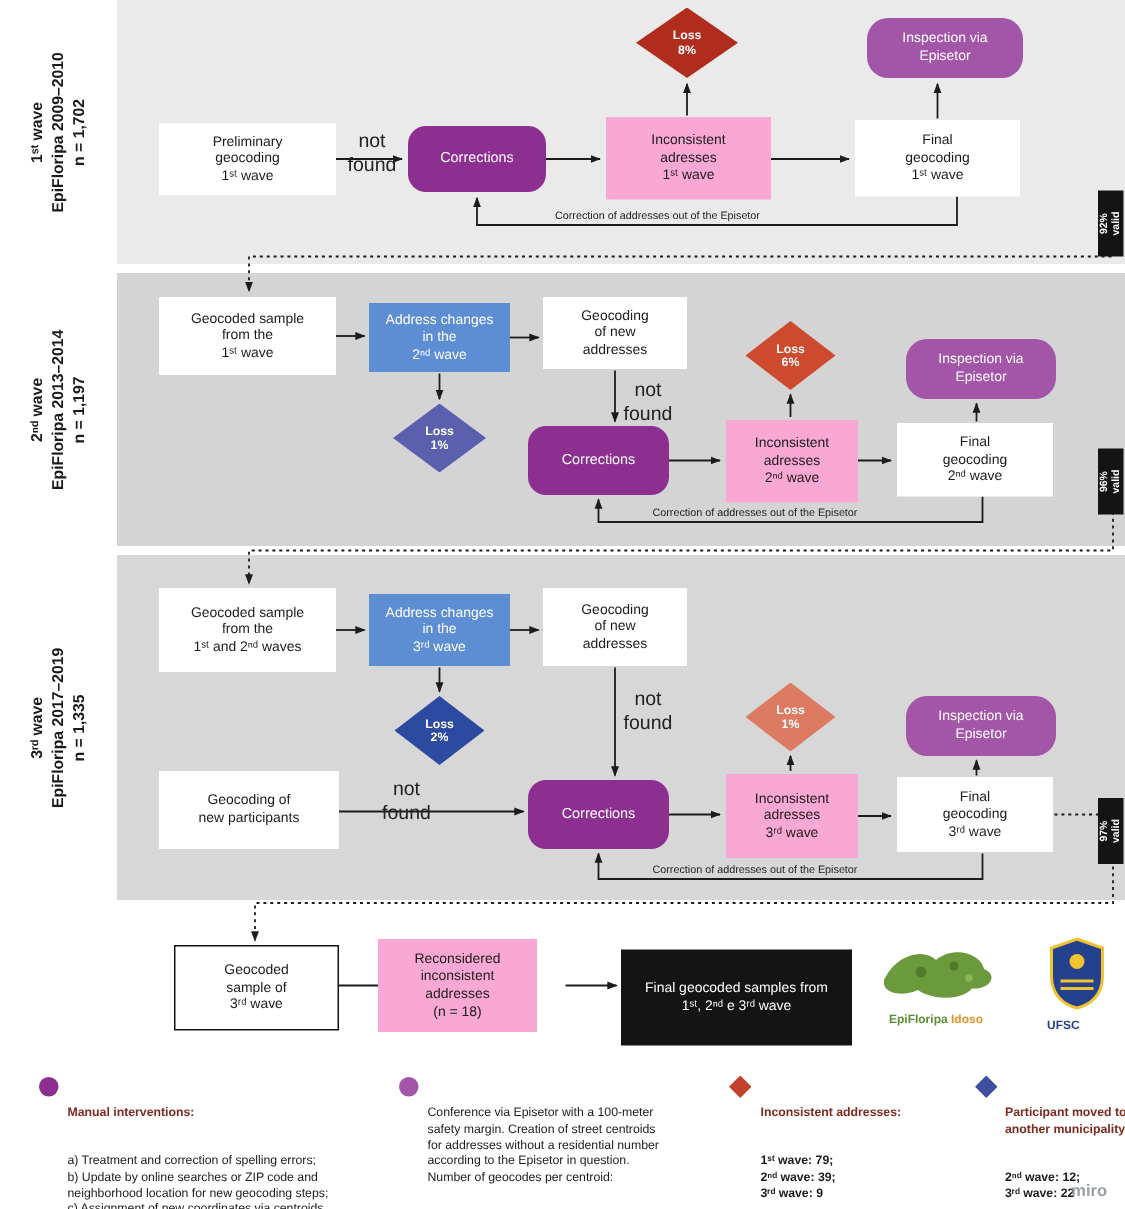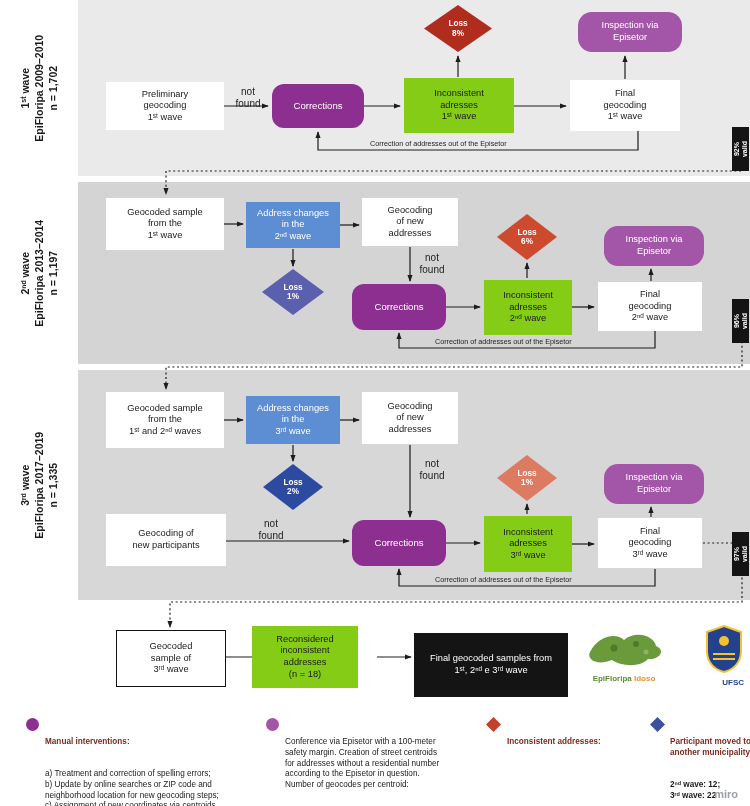--- a/index.html
+++ b/index.html
@@ -6,34 +6,34 @@
   #canvas{position:relative;width:750px;height:806px;background:#fff;overflow:hidden;
           font-family:"Liberation Sans","DejaVu Sans",sans-serif;color:#1a1a1a}
   .panel{position:absolute;left:78px;right:0;z-index:0}
   #p1{top:0;height:176px;background:#eaeaea}
   #p2{top:182px;height:182px;background:#d4d4d4}
   #p3{top:370px;height:230px;background:#d7d7d7}
   .arrows{position:absolute;top:0;left:0;z-index:1}
   .box{position:absolute;display:flex;align-items:center;justify-content:center;text-align:center;
        white-space:pre-line;font-size:9.3px;line-height:1.25;z-index:2}
   .white{background:#fff}
-  .yellow{background:#84cc16}
+  .yellow{background:#f9a8d4}
   .blue{background:#5d8dd3;color:#fff}
   .corr{background:#8d2f90;color:#fff;border-radius:12px;font-size:9.6px}
   .insp{background:#a355a7;color:#fff;border-radius:14px}
   .diamond{clip-path:polygon(50% 0,100% 50%,50% 100%,0 50%);color:#fff;font-weight:bold;
            font-size:8.2px;line-height:1.15}
   .sidebar{position:absolute;left:0;width:78px;display:flex;align-items:center;justify-content:center;z-index:2}
   .sidebar>div{transform:rotate(-90deg);flex:none;text-align:center;white-space:pre-line;
                font-weight:bold;font-size:10.5px;line-height:1.35;width:176px}
   .validtab{position:absolute;width:17px;background:#141414;color:#fff;display:flex;
             align-items:center;justify-content:center;z-index:3}
   .validtab>div{transform:rotate(-90deg);flex:none;width:44px;text-align:center;white-space:pre-line;
                 font-size:7px;line-height:1.15;font-weight:bold}
-  .lbl{position:absolute;font-size:10px;line-height:1.2;text-align:center;white-space:pre-line;z-index:2;color:#222}
+  .lbl{position:absolute;font-size:13px;line-height:1.2;text-align:center;white-space:pre-line;z-index:2;color:#222}
   .fb{position:absolute;font-size:7.2px;text-align:left;z-index:2;color:#222}
   .blackbox{background:#141414;color:#fff}
   .bordered{border:1.5px solid #141414}
   .legend-icon{position:absolute;z-index:2}
   .circle{border-radius:50%}
   .dmd{clip-path:polygon(50% 0,100% 50%,50% 100%,0 50%)}
   .leg{position:absolute;font-size:8.2px;line-height:1.3;white-space:pre;z-index:2}
   .leg .t{color:#7c2a1e;font-weight:bold;display:block}
   .leg .n{font-weight:bold;display:block}
   .leg .b{display:block}
@@ -210,21 +210,21 @@
       <circle cx="36" cy="22" r="3.5" fill="#4e7a2a"></circle>
       <circle cx="58" cy="18" r="3" fill="#4e7a2a"></circle>
       <circle cx="68" cy="26" r="2.5" fill="#8ab65c"></circle>
     </svg>
     <div class="logo-caption">
       <span style="color:#5a8f2f">EpiFloripa</span>
       <span style="color:#e8922a">Idoso</span>
     </div>
   </div>
 
-  <div style="position:absolute;left:698px;top:624px;width:46px;height:70px;z-index:2;text-align:right">
+  <div style="position:absolute;left:698px;top:624px;width:46px;height:70px;z-index:2;text-align:left">
     <svg width="40" height="50" viewBox="0 0 40 50">
       <path d="M20 2 L37 8 V27 C37 40 28 46 20 48 C12 46 3 40 3 27 V8 Z" fill="#24418e" stroke="#f2c230" stroke-width="2"></path>
       <circle cx="20" cy="17" r="5" fill="#f2c230"></circle>
       <path d="M9 30 H31 M9 35 H31" stroke="#f2c230" stroke-width="2" fill="none"></path>
     </svg>
     <div class="logo-caption" style="color:#24418e">UFSC</div>
   </div>
 
   <div class="legend-icon circle" style="left:26px;top:718px;width:13px;height:13px;background:#8d2f90"></div>
   <div class="leg" style="left:45px;top:716px;width:212px">
@@ -242,20 +242,23 @@
 safety margin. Creation of street centroids
 for addresses without a residential number
 according to the Episetor in question.
 Number of geocodes per centroid:</span>
     
   </div>
 
   <div class="legend-icon dmd" style="left:486px;top:717px;width:15px;height:15px;background:#c3402b"></div>
   <div class="leg" style="left:507px;top:716px;width:145px">
     <span class="t">Inconsistent addresses:</span>
+    <span class="n">1ˢᵗ wave: 79;
+2ⁿᵈ wave: 39;
+3ʳᵈ wave: 9</span>
     
     
   </div>
 
   <div class="legend-icon dmd" style="left:650px;top:717px;width:15px;height:15px;background:#3d4f9e"></div>
   <div class="leg" style="left:670px;top:716px;width:80px">
     <span class="t">Participant moved to
 another municipality:</span>
     <span class="n">2ⁿᵈ wave: 12;
 3ʳᵈ wave: 22</span>

